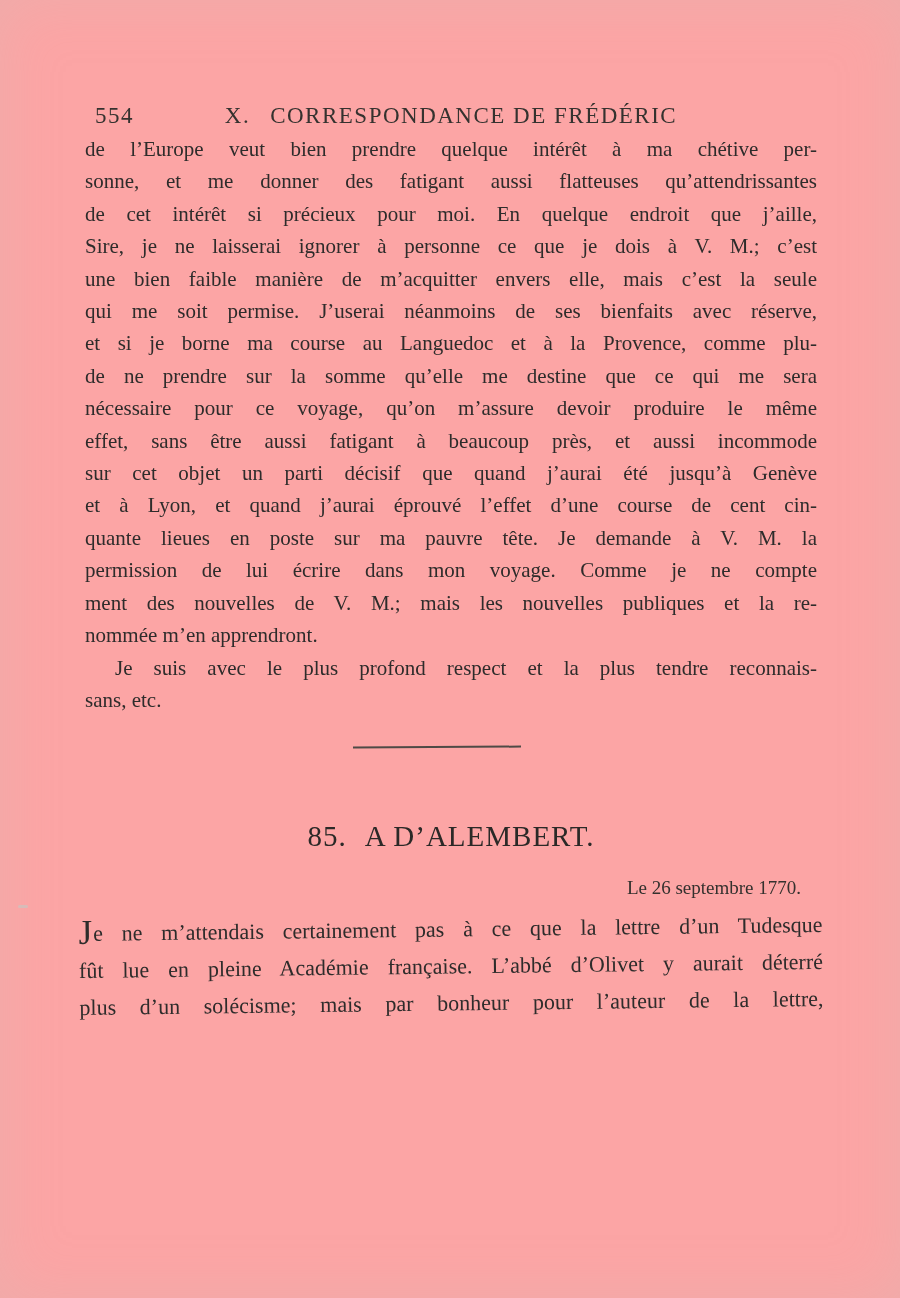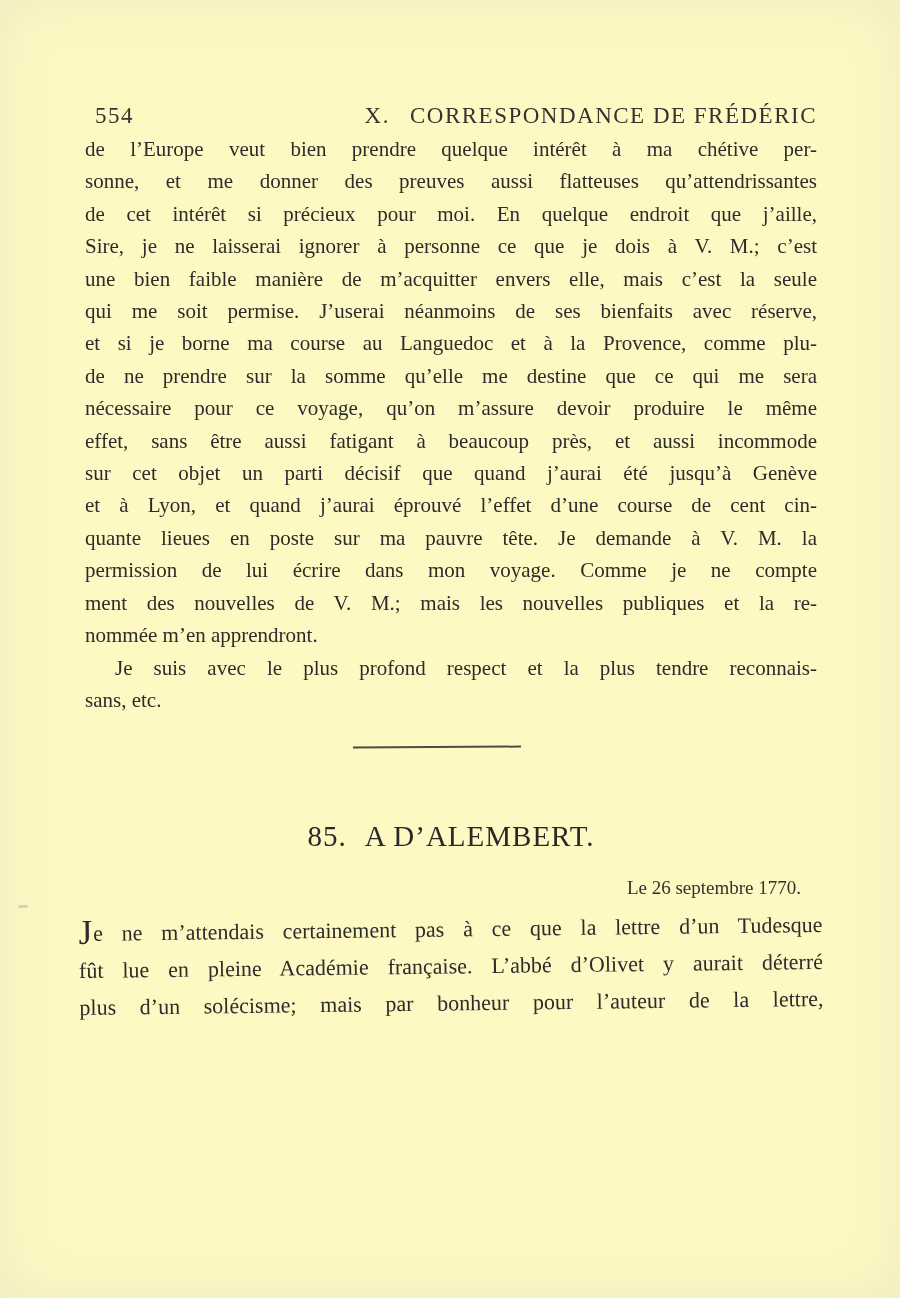--- a/index.html
+++ b/index.html
@@ -5,21 +5,21 @@
   html, body {
     margin: 0;
     padding: 0;
     background: #e8e6e3;
   }
   .page {
     position: relative;
     width: 900px;
     height: 1298px;
     margin: 0 auto;
-    background: #fef9c3;
+    background: #fca5a5;
     box-shadow: inset 0 0 60px rgba(200,195,188,0.25);
     overflow: hidden;
     font-family: "Liberation Serif", "DejaVu Serif", serif;
     color: #2e2c2b;
   }
   .text-col {
     position: absolute;
     left: 85px;
     top: 0;
     width: 732px;
@@ -32,21 +32,21 @@
     font-size: 23px;
     letter-spacing: 1.5px;
     color: #35322f;
   }
   .page-number {
     position: absolute;
     left: 10px;
     top: 0;
   }
   .running-title {
-    text-align: right;
+    text-align: center;
     display: block;
   }
   .running-title .chap {
     margin-right: 20px;
   }
   
   .para {
     font-size: 21px;
     line-height: 32.4px;
   }
@@ -127,21 +127,21 @@
 
   <div class="text-col">
 
     <div class="page-header">
       <span class="page-number">554</span>
       <span class="running-title"><span class="chap">X.</span><span>CORRESPONDANCE DE FRÉDÉRIC</span></span>
     </div>
 
     <div class="para para-1">
       <div class="line j">de l’Europe veut bien prendre quelque intérêt à ma chétive per-</div>
-      <div class="line j">sonne, et me donner des preuves aussi flatteuses qu’attendrissantes</div>
+      <div class="line j">sonne, et me donner des fatigant aussi flatteuses qu’attendrissantes</div>
       <div class="line j">de cet intérêt si précieux pour moi. En quelque endroit que j’aille,</div>
       <div class="line j">Sire, je ne laisserai ignorer à personne ce que je dois à V. M.; c’est</div>
       <div class="line j">une bien faible manière de m’acquitter envers elle, mais c’est la seule</div>
       <div class="line j">qui me soit permise. J’userai néanmoins de ses bienfaits avec réserve,</div>
       <div class="line j">et si je borne ma course au Languedoc et à la Provence, comme plu-</div>
       <div class="line j">de ne prendre sur la somme qu’elle me destine que ce qui me sera</div>
       <div class="line j">nécessaire pour ce voyage, qu’on m’assure devoir produire le même</div>
       <div class="line j">effet, sans être aussi fatigant à beaucoup près, et aussi incommode</div>
       <div class="line j">sur cet objet un parti décisif que quand j’aurai été jusqu’à Genève</div>
       <div class="line j">et à Lyon, et quand j’aurai éprouvé l’effet d’une course de cent cin-</div>

